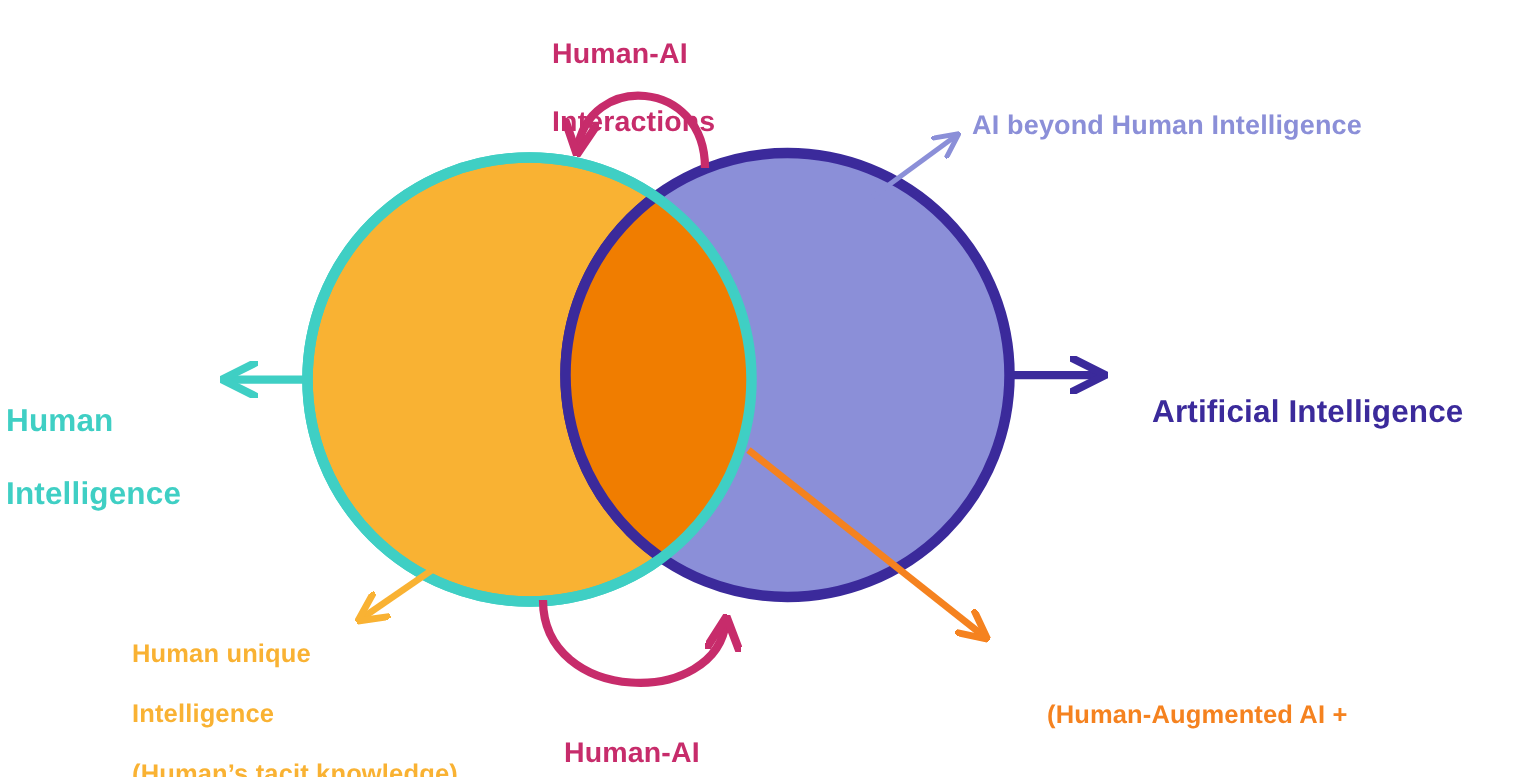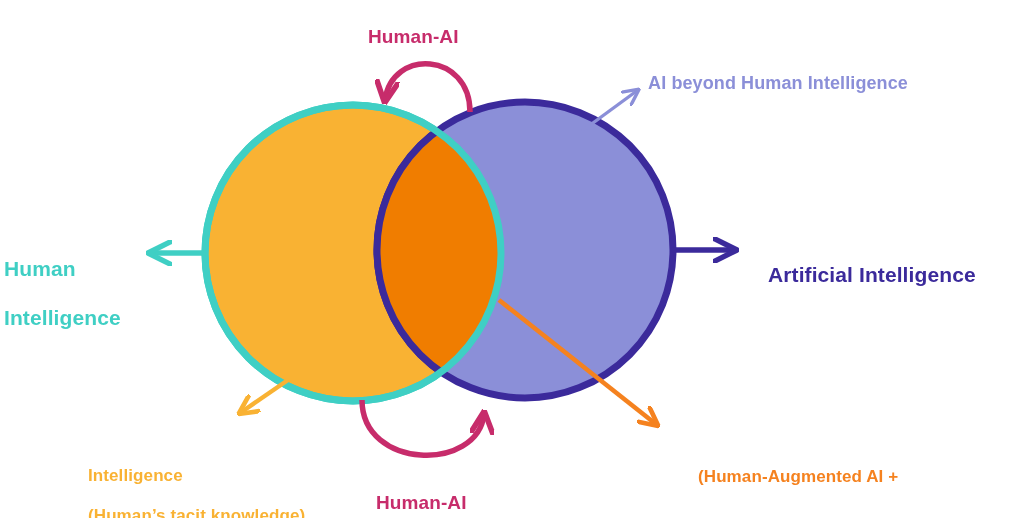--- a/index.html
+++ b/index.html
@@ -59,21 +59,21 @@
     top: 52px;
     width: 340px;
     font-size: 18px;
     text-align: center;
   }
   #label-ai-beyond .sub {
     padding-left: 46px;
   }
   #label-human-intelligence {
     left: 4px;
-    top: 232px;
+    top: 244px;
     width: 150px;
     font-size: 21px;
     text-align: left;
   }
   #label-artificial-intelligence {
     left: 768px;
     top: 238px;
     width: 260px;
     font-size: 21px;
     text-align: left;
@@ -148,20 +148,21 @@
 
     <line id="arrow-ai-beyond" x1="582" y1="131" x2="638" y2="90" stroke="#8B8FD8" stroke-width="3.4" stroke-linecap="butt" marker-end="url(#mk-peri)"></line>
 
     <line id="arrow-human-unique" x1="288" y1="380" x2="240" y2="413" stroke="#F9B233" stroke-width="4.4" stroke-linecap="butt" marker-end="url(#mk-amber)"></line>
 
     <line id="arrow-hybrid" x1="499" y1="300" x2="657" y2="425" stroke="#F5821F" stroke-width="4.6" stroke-linecap="butt" marker-end="url(#mk-orange)"></line>
   </svg>
 
   <div class="label" id="label-human-ai-top" style="color: rgb(199, 44, 107);">
     <span>Human-AI</span><br>
+    <span>Interactions</span>
   </div>
 
   <div class="label" id="label-human-ai-bottom" style="color: rgb(199, 44, 107);">
     <span>Human-AI</span><br>
     
   </div>
 
   <div class="label" id="label-ai-beyond" style="color: rgb(139, 143, 216);">
     <span>AI beyond Human Intelligence</span>
   </div>
@@ -169,21 +170,21 @@
   <div class="label" id="label-human-intelligence" style="color: rgb(63, 207, 196);">
     <span>Human</span><br>
     <span>Intelligence</span>
   </div>
 
   <div class="label" id="label-artificial-intelligence" style="color: rgb(59, 42, 155);">
     <span>Artificial Intelligence</span>
   </div>
 
   <div class="label" id="label-human-unique" style="color: rgb(249, 178, 51);">
-    <br>
+    <span>Human unique</span><br>
     <span>Intelligence</span><br>
     <span>(Human’s tacit knowledge)</span>
   </div>
 
   <div class="label" id="label-hybrid" style="color: rgb(245, 130, 31);">
     <span class="sub">
       <span>(Human-Augmented AI +</span><br>
       
     </span>
   </div>

